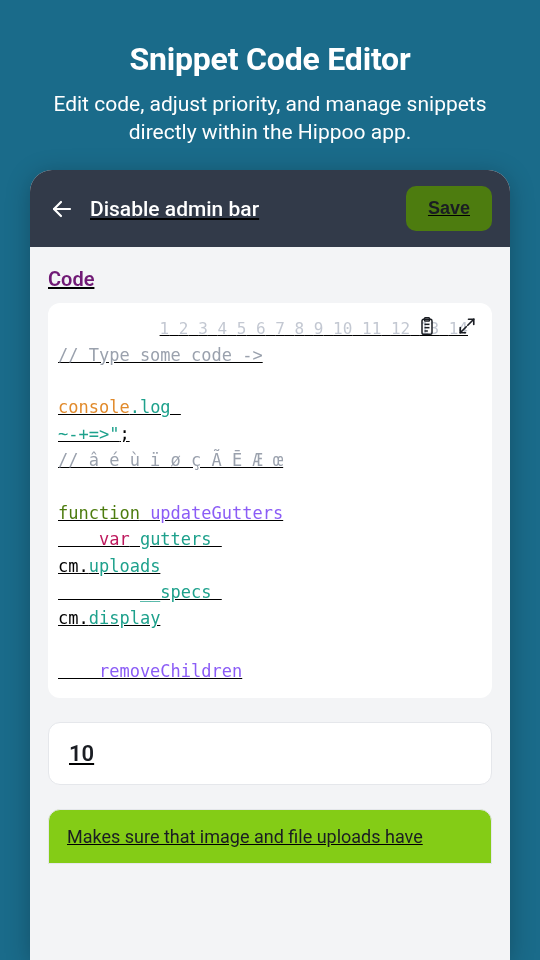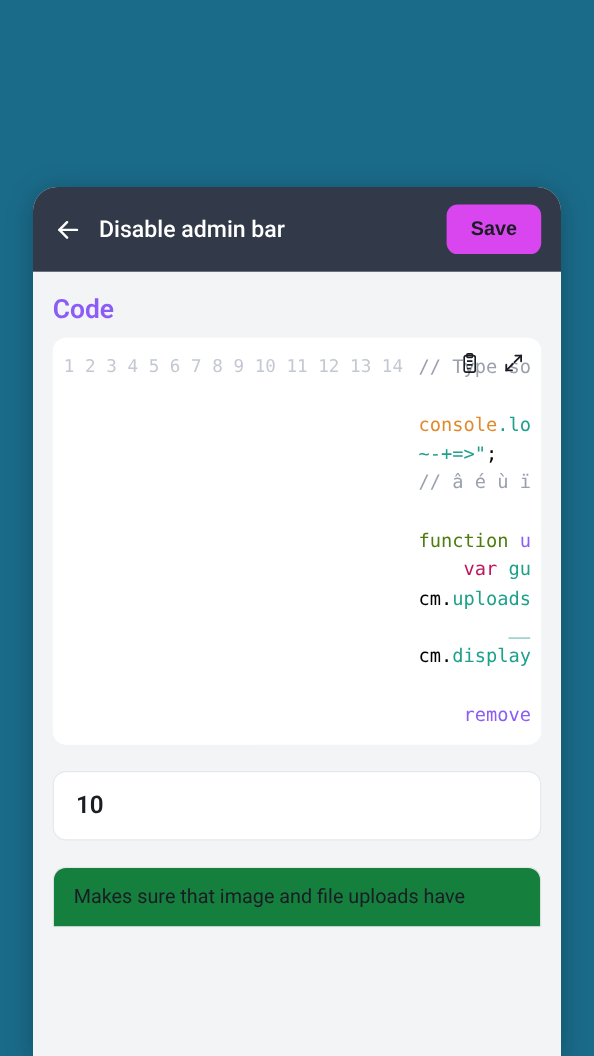--- a/index.html
+++ b/index.html
@@ -30,20 +30,21 @@
   .app-card {
     position: absolute;
     left: 30px;
     right: 30px;
     top: 170px;
     bottom: 0;
     background: #f3f4f6;
     border-radius: 22px 22px 0 0;
     overflow: hidden;
     box-shadow: 0 4px 24px rgba(0,0,0,0.25);
+    text-decoration: underline;
   }
   .app-bar {
     background: #323a49;
     display: flex;
     align-items: center;
     padding: 16px 18px;
     gap: 14px;
   }
   .back-btn {
     width: 28px;
@@ -54,48 +55,49 @@
     color: #fff;
     cursor: pointer;
   }
   .app-title {
     flex: 1;
     color: #fff;
     font-size: 21px;
     font-weight: 500;
   }
   .save-btn {
-    background: #d946ef;
+    background: #4d7c0f;
     border: none;
     border-radius: 10px;
     padding: 12px 22px;
     font-size: 18px;
     font-weight: 600;
     color: #1a1d23;
     cursor: pointer;
   }
   .content {
     padding: 20px 18px 0;
   }
   .section-label {
-    font-size: 24px;
+    font-size: 20px;
     font-weight: 600;
-    color: #8b5cf6;
+    color: #701a75;
     margin-bottom: 12px;
   }
   .code-box {
     background: #fff;
     border-radius: 12px;
     padding: 14px 10px 14px 10px;
     position: relative;
     display: flex;
     font-family: "SF Mono", ui-monospace, Menlo, Consolas, monospace;
     font-size: 17px;
     line-height: 1.55;
     margin-bottom: 24px;
+    flex-direction: column;
   }
   .gutter {
     text-align: right;
     color: #c3c8d2;
     padding-right: 14px;
     user-select: none;
     font-size: 16px;
     min-width: 34px;
   }
   .code-lines {
@@ -132,32 +134,34 @@
     padding: 18px 20px;
     margin-bottom: 24px;
     border: 1px solid #e5e7eb;
   }
   .field-value {
     font-size: 22px;
     font-weight: 600;
     color: #1a1d23;
   }
   .desc-box {
-    background: #15803d;
+    background: #84cc16;
     border-radius: 12px 12px 0 0;
     padding: 16px 18px;
     border: 1px solid #e5e7eb;
     font-size: 18px;
     color: #1a1d23;
   }
 </style>
 </head>
 <body>
 
 <div class="hero">
+  <h1>Snippet Code Editor</h1>
+  <p>Edit code, adjust priority, and manage snippets directly within the Hippoo app.</p>
 </div>
 
 <div class="app-card">
   <div class="app-bar">
     <div class="back-btn">
       <svg width="24" height="24" viewBox="0 0 24 24" fill="none" stroke="currentColor" stroke-width="2.2" stroke-linecap="round" stroke-linejoin="round">
           <line x1="20" y1="12" x2="4" y2="12"></line>
           <polyline points="11 19 4 12 11 5"></polyline>
         </svg>
     </div>

